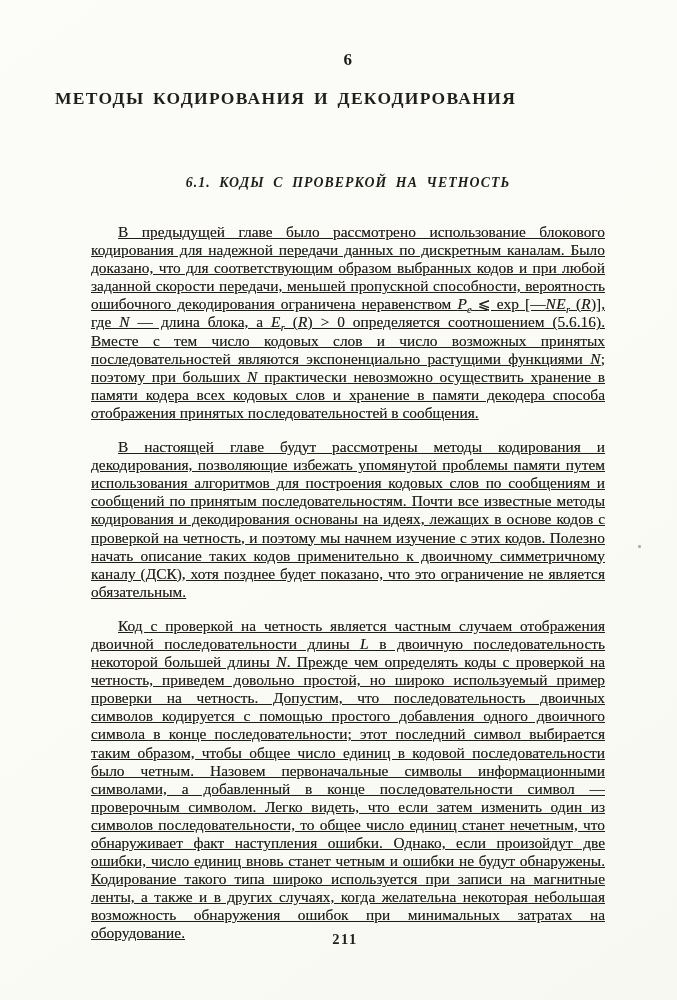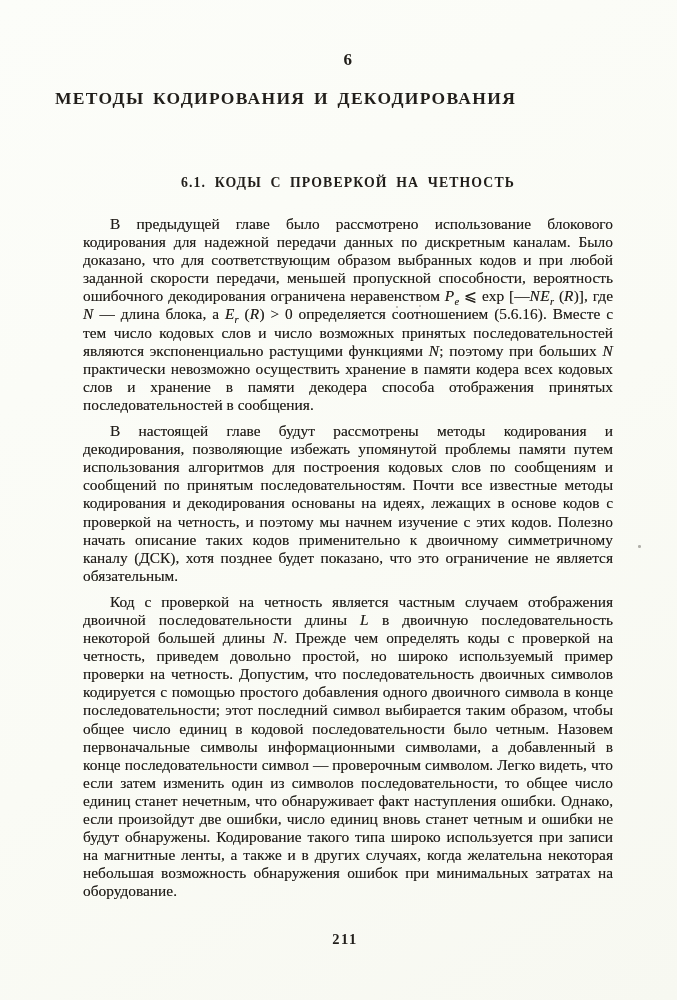--- a/index.html
+++ b/index.html
@@ -45,36 +45,38 @@
     top: 175px;
     left: 75px;
     width: 546px;
     margin: 0;
     text-align: center;
     font-size: 13.8px;
     font-weight: bold;
     letter-spacing: 1.1px;
     word-spacing: 4px;
     white-space: nowrap;
+    font-style: italic;
   }
   .body-text {
     position: absolute;
     top: 207px;
     left: 75px;
     width: 546px;
     font-size: 15.4px;
     line-height: 18.1px;
     text-align: justify;
     hyphens: auto;
     -webkit-hyphens: auto;
     text-shadow: 0 0 0.35px rgba(35,30,25,0.55);
   }
   .body-text p {
-    margin: 8px;
+    margin: 16px;
     text-indent: 27px;
+    text-decoration: underline;
   }
   .body-text i {
     font-family: "Liberation Serif", "DejaVu Serif", serif;
     letter-spacing: 0.3px;
   }
   .body-text sub {
     font-style: italic;
     font-size: 0.68em;
     line-height: 0;
   }

